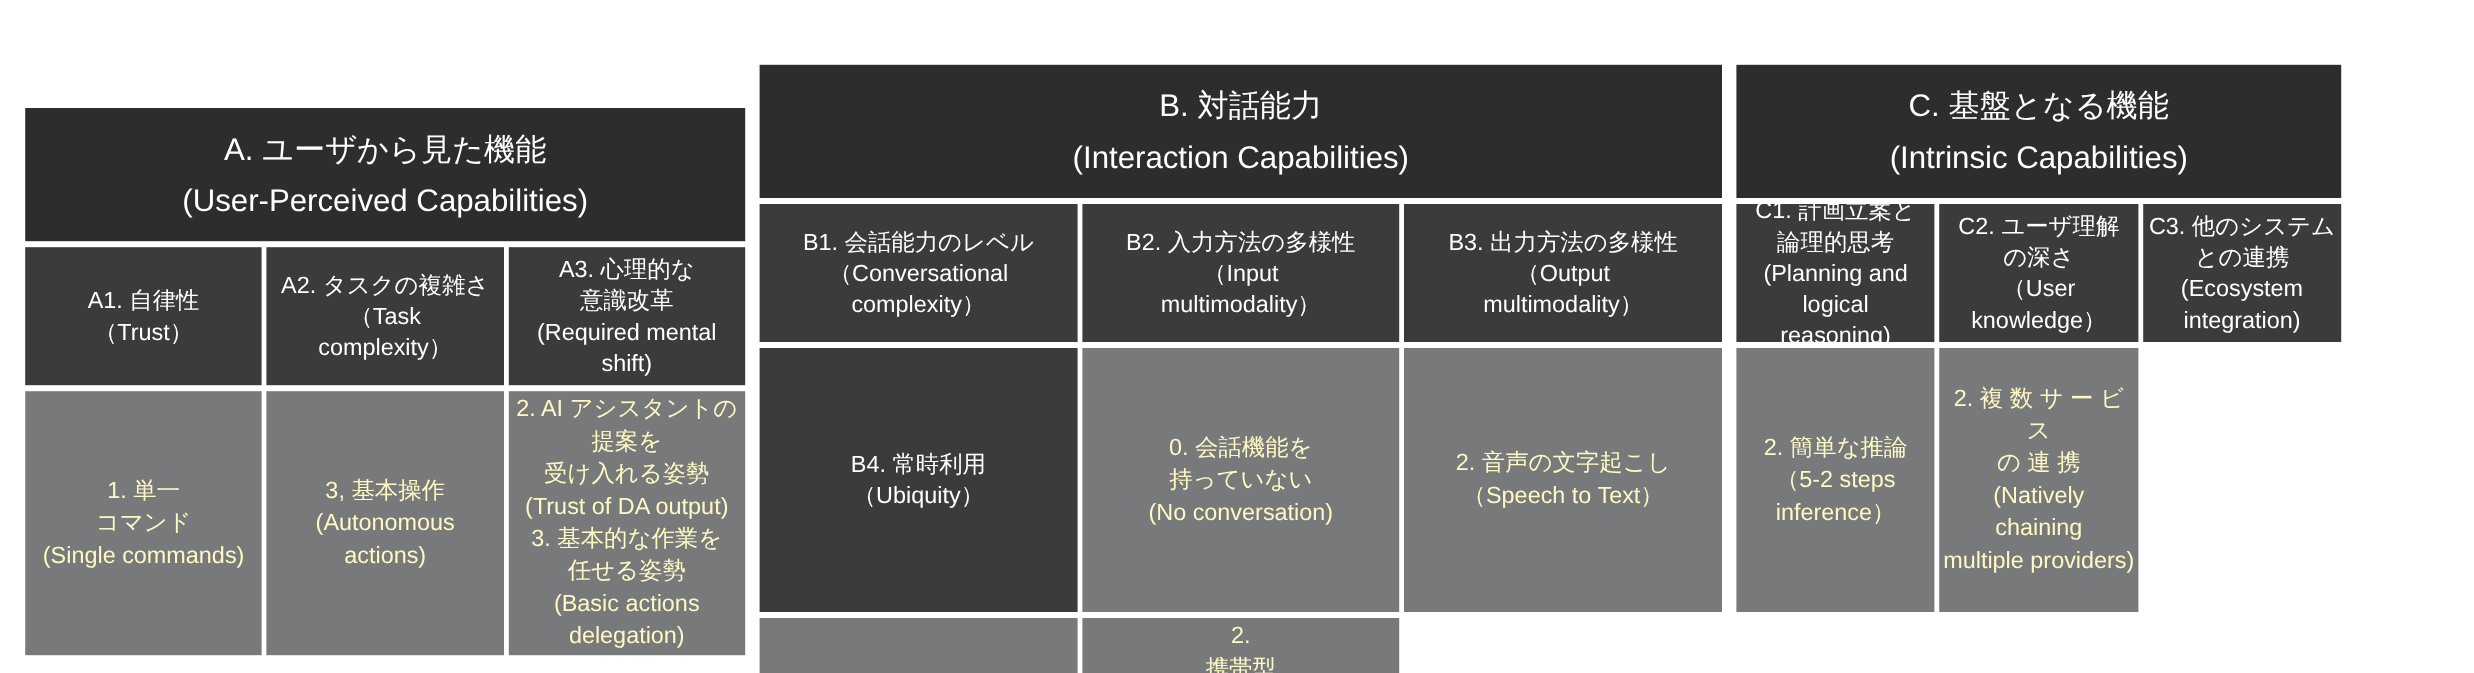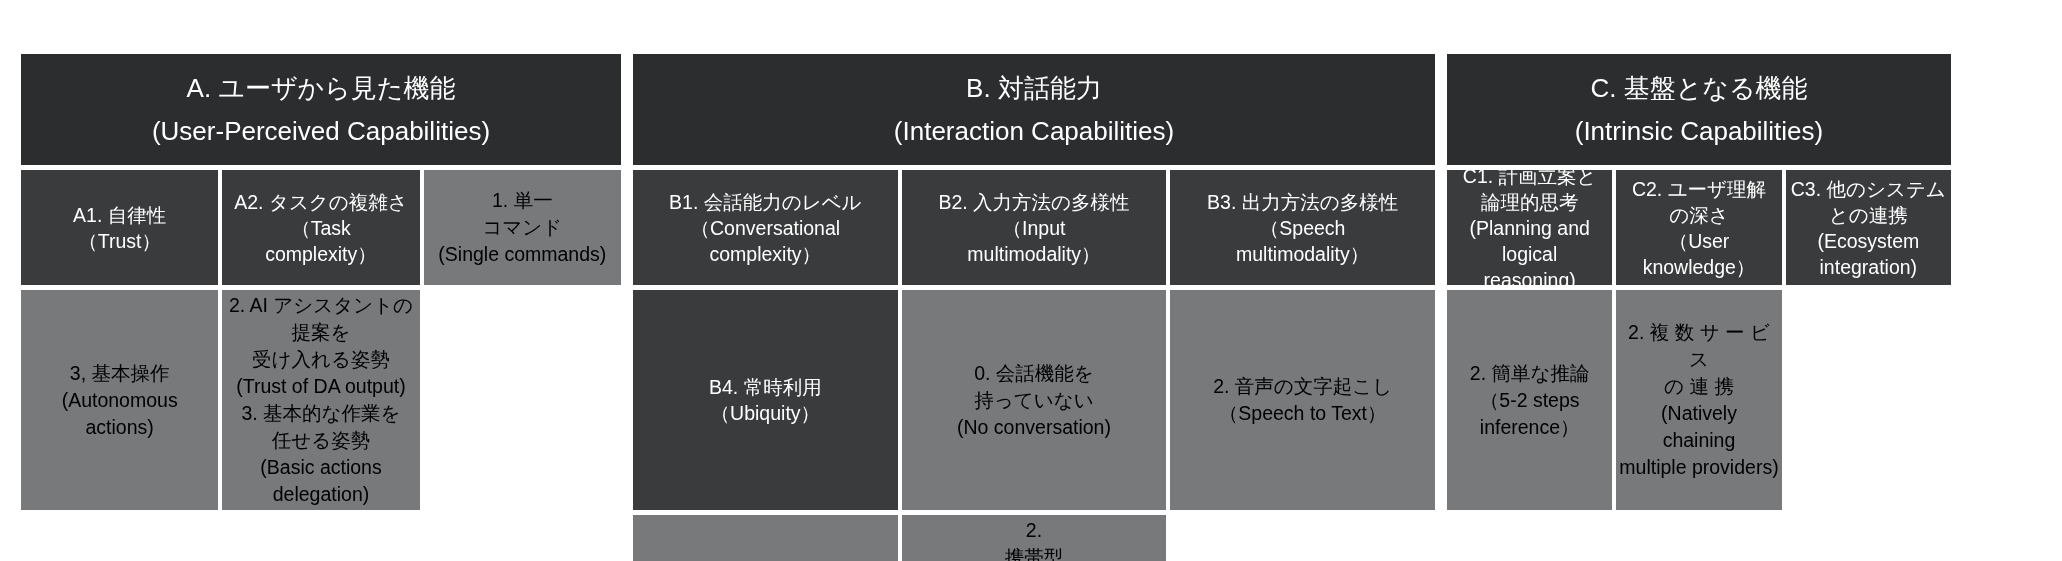--- a/index.html
+++ b/index.html
@@ -14,21 +14,21 @@
     left: 21px; top: 54px;
     width: 2022px; height: 456px;
     display: flex;
     gap: 12px;
   }
   .section {
     display: grid;
     grid-template-rows: 111px 220px;
     row-gap: 5px;
   }
-  .section-a { width: 600px; grid-template-columns: repeat(3, 1fr); }
+  .section-a { width: 600px; grid-template-columns: repeat(3, 1fr); margin-top: 36px; }
   .section-b { width: 802px; grid-template-columns: repeat(3, 1fr); }
   .section-c { width: 504px; grid-template-columns: repeat(3, 1fr); }
   .section { grid-template-rows: 111px 115px 220px; column-gap: 4px; }
   .section-header {
     grid-column: 1 / -1;
     background: #2b2d2e;
     color: #ffffff;
     display: flex; flex-direction: column;
     align-items: center; justify-content: center;
     text-align: center;
@@ -42,21 +42,21 @@
     display: flex; flex-direction: column;
     align-items: center; justify-content: center;
     text-align: center;
     font-size: 19.5px;
     line-height: 26px;
     white-space: pre-line;
     padding: 2px;
   }
   .value-cell {
     background: #77797b;
-    color: #000000;
+    color: #fef9c3;
     display: flex; flex-direction: column;
     align-items: center; justify-content: center;
     text-align: center;
     font-size: 19.5px;
     line-height: 27px;
     white-space: pre-line;
     padding: 2px;
   }
 </style>
 </head>
@@ -65,20 +65,23 @@
 <div class="capability-table">
 
   <div class="section section-a">
     <div class="section-header">A. ユーザから見た機能
 (User-Perceived Capabilities)</div>
     <div class="subheader-cell">A1. 自律性
 （Trust）</div>
     <div class="subheader-cell">A2. タスクの複雑さ
 （Task
 complexity）</div>
+    <div class="subheader-cell">A3. 心理的な
+意識改革
+(Required mental shift)</div>
     <div class="value-cell">1. 単一
 コマンド
 (Single commands)</div>
     <div class="value-cell">3, 基本操作
 (Autonomous
 actions)</div>
     <div class="value-cell">2. AI アシスタントの
 提案を
 受け入れる姿勢
 (Trust of DA output)
@@ -91,21 +94,21 @@
   <div class="section section-b">
     <div class="section-header">B. 対話能力
 (Interaction Capabilities)</div>
     <div class="subheader-cell">B1. 会話能力のレベル
 （Conversational
 complexity）</div>
     <div class="subheader-cell">B2. 入力方法の多様性
 （Input
 multimodality）</div>
     <div class="subheader-cell">B3. 出力方法の多様性
-（Speech
+（Output
 multimodality）</div>
     <div class="subheader-cell">B4. 常時利用
 （Ubiquity）</div>
     <div class="value-cell">0. 会話機能を
 持っていない
 (No conversation)</div>
     <div class="value-cell">2. 音声の文字起こし
 （Speech to Text）</div>
     <div class="value-cell">8.A.
 文字（Text）</div>

